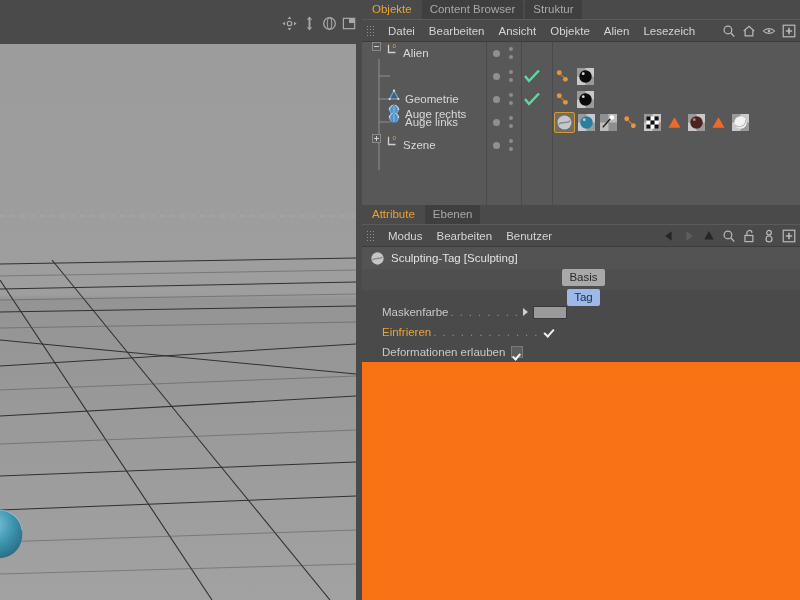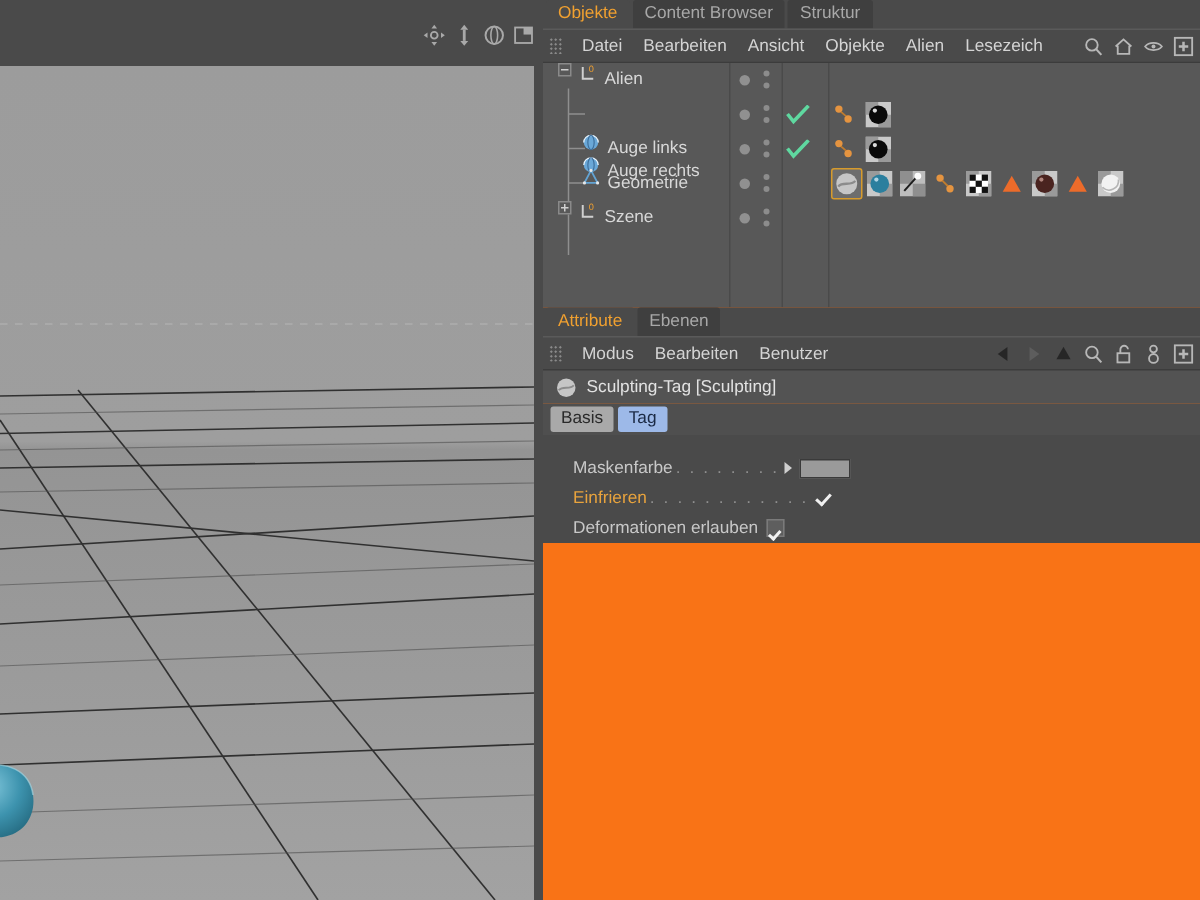--- a/index.html
+++ b/index.html
@@ -124,21 +124,21 @@
     position: absolute; left: 0; top: 205px; width: 438px; height: 395px;
     background: #f97316;
   }
   #am-object-row {
     height: 23px; display: flex; align-items: center; gap: 6px;
     padding-left: 8px; background: #535353; border-top: 1px solid #3c3c3c;
   }
   #am-object-row .am-title { font-size: 11.5px; color: #e2e2e2; }
   #am-subtabs {
     height: 21px; display: flex; align-items: center; gap: 3px;
-    padding-left: 5px; background: #4f4f4f;
+    padding-left: 5px; background: #4f4f4f; flex-direction: column;
   }
   .subtab {
     font-size: 11.5px; color: #2a2a2a; background: #a9a9a9;
     padding: 1px 7px; border-radius: 2px; line-height: 15px;
   }
   .subtab.active { background: #9db9e8; color: #1b2a45; }
   #am-sep { height: 6px; background: #4a4a4a; }
 
   .group-header {
     background: #3f3f3f; height: 18px; line-height: 18px;
@@ -329,37 +329,37 @@
                 <path d="M2.5 8 A5.5 5.5 0 0 1 13.5 8" fill="none" stroke="#e6f2fb" stroke-width="1"></path>
                 <ellipse cx="8" cy="8" rx="2.4" ry="5.5" fill="none" stroke="#3d6f9c" stroke-width="0.9"></ellipse>
               </svg>
               <span>Auge rechts</span>
             </div>
           </div>
 
           <div class="om-row">
             <div class="om-label" style="left:25px;">
               <svg class="obj-ico" viewBox="0 0 16 16">
-                <circle cx="8" cy="8" r="5.5" fill="#6aa8d8"></circle>
-                <path d="M2.5 8 A5.5 5.5 0 0 1 13.5 8" fill="none" stroke="#e6f2fb" stroke-width="1"></path>
-                <ellipse cx="8" cy="8" rx="2.4" ry="5.5" fill="none" stroke="#3d6f9c" stroke-width="0.9"></ellipse>
-              </svg>
-              <span>Auge links</span>
-            </div>
-          </div>
-
-          <div class="om-row">
-            <div class="om-label" style="left:25px;">
-              <svg class="obj-ico" viewBox="0 0 16 16">
                 <path d="M8 3 L13 12.5 H3 Z" fill="none" stroke="#63a4d4" stroke-width="1.4"></path>
                 <circle cx="8" cy="3" r="1.2" fill="#e8e8e8"></circle>
                 <circle cx="13" cy="12.5" r="1.2" fill="#e8e8e8"></circle>
                 <circle cx="3" cy="12.5" r="1.2" fill="#e8e8e8"></circle>
               </svg>
               <span>Geometrie</span>
+            </div>
+          </div>
+
+          <div class="om-row">
+            <div class="om-label" style="left:25px;">
+              <svg class="obj-ico" viewBox="0 0 16 16">
+                <circle cx="8" cy="8" r="5.5" fill="#6aa8d8"></circle>
+                <path d="M2.5 8 A5.5 5.5 0 0 1 13.5 8" fill="none" stroke="#e6f2fb" stroke-width="1"></path>
+                <ellipse cx="8" cy="8" rx="2.4" ry="5.5" fill="none" stroke="#3d6f9c" stroke-width="0.9"></ellipse>
+              </svg>
+              <span>Auge links</span>
             </div>
           </div>
 
           <div class="om-row">
             <div class="om-label" style="left:10px;">
               <div class="expander plus"></div>
               <svg class="obj-ico" viewBox="0 0 16 16">
                 <path d="M4 3 V12 H12" fill="none" stroke="#cfcfcf" stroke-width="1.5"></path>
                 <text x="8.5" y="7" font-size="7" fill="#f0a030" font-family="sans-serif">0</text>
               </svg>

